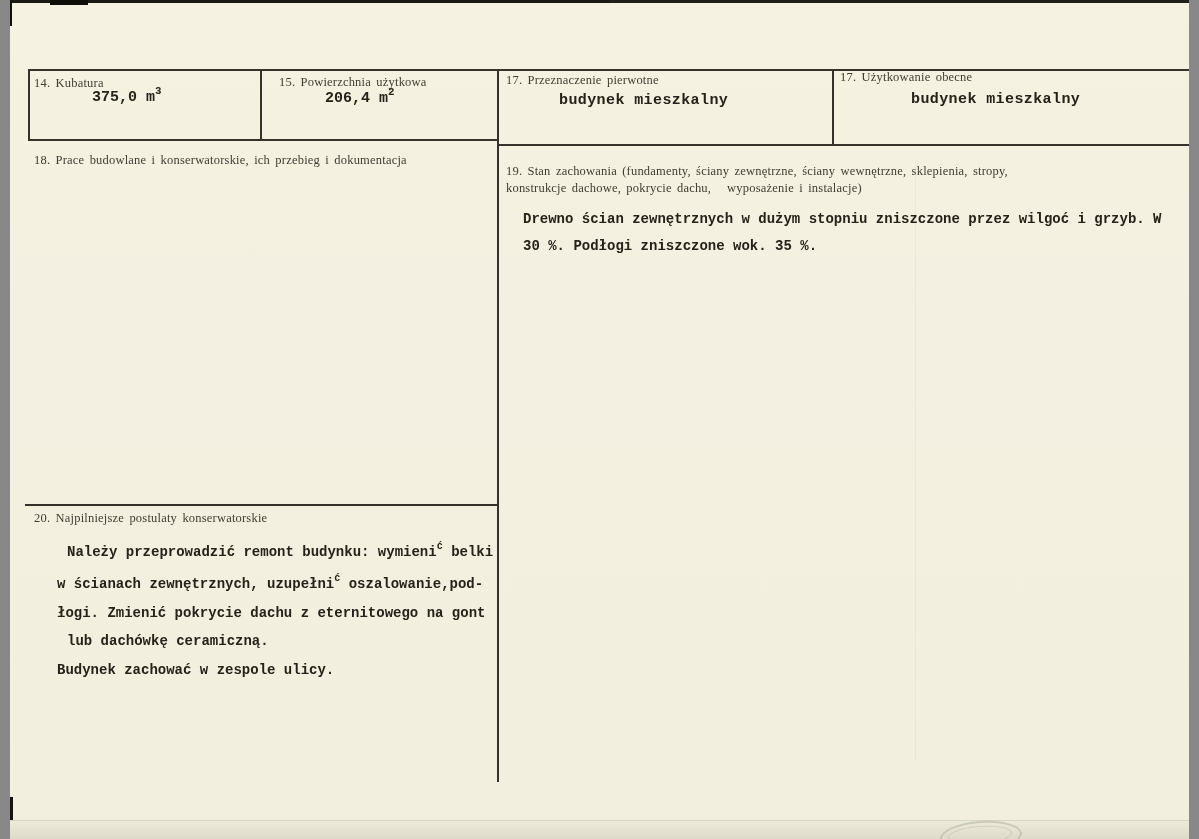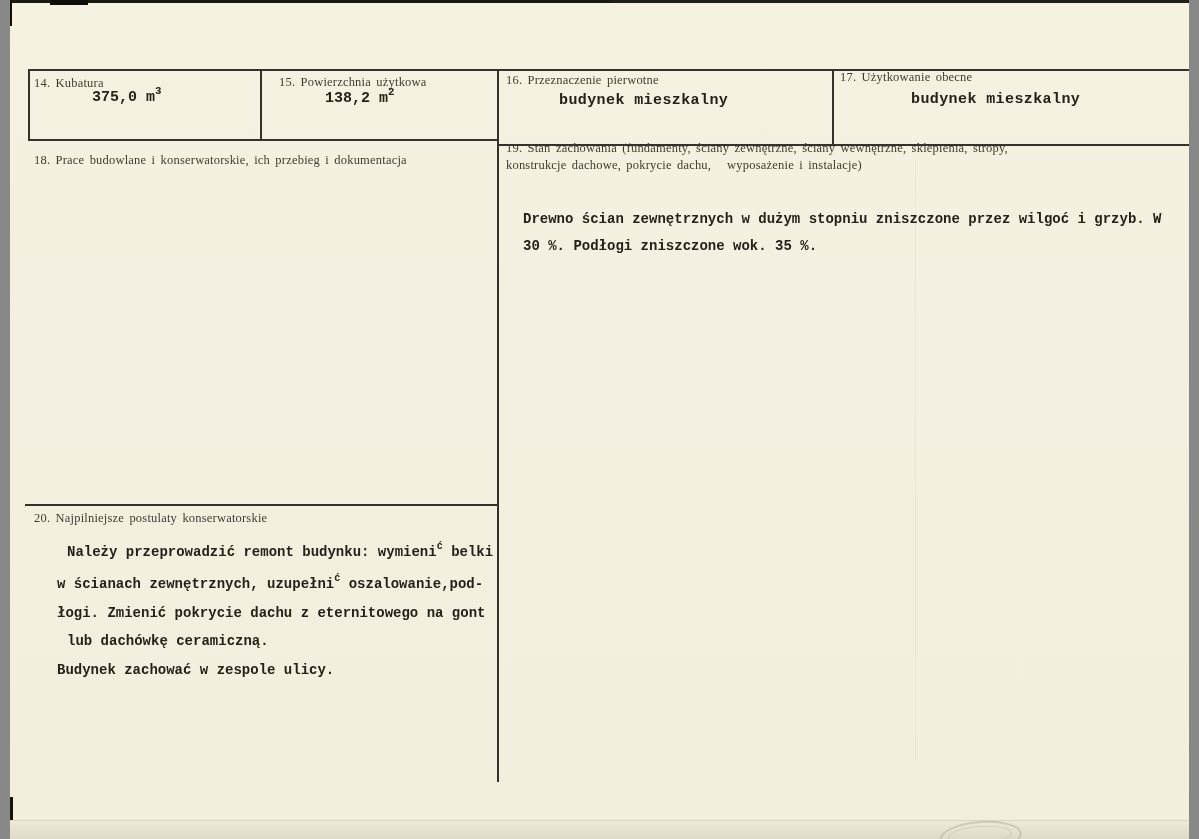--- a/index.html
+++ b/index.html
@@ -40,21 +40,21 @@
   
   .label{
     position:absolute;color:#3f3c32;font-size:12.5px;
     letter-spacing:0.2px;word-spacing:2px;white-space:pre;
   }
   .p-f14{left:24px;top:76px;}
   .p-f15{left:269px;top:75px;}
   .p-f16{left:496px;top:73px;}
   .p-f17{left:830px;top:70px;}
   .p-f18{left:24px;top:153px;}
-  .p-f19{left:496px;top:140px;line-height:17px;}
+  .p-f19{left:496px;top:163px;line-height:17px;}
   .p-f20{left:24px;top:511px;}
 
   
   .typed{
     position:absolute;
     font-family:"Liberation Mono","DejaVu Sans Mono",monospace;
     font-weight:700;color:#262219;white-space:pre;
   }
   .t-f14{left:82px;top:86px;font-size:15px;}
   .t-f15{left:315px;top:87px;font-size:15px;}
@@ -87,23 +87,23 @@
   <div class="rule r-sep20"></div>
   <div class="rule v-left"></div>
   <div class="rule v-14-15"></div>
   <div class="rule v-center"></div>
   <div class="rule v-16-17"></div>
 
   <div class="label p-f14">14. Kubatura</div>
   <div class="typed t-f14"><span>375,0 m</span><span class="sup">3</span></div>
 
   <div class="label p-f15">15. Powierzchnia użytkowa</div>
-  <div class="typed t-f15"><span>138,2 m</span><span class="sup">2</span></div>
+  <div class="typed t-f15"><span>206,4 m</span><span class="sup">2</span></div>
 
-  <div class="label p-f16">16. Przeznaczenie pierwotne</div>
+  <div class="label p-f16">17. Przeznaczenie pierwotne</div>
   <div class="typed t-f16">budynek mieszkalny</div>
 
   <div class="label p-f17">17. Użytkowanie obecne</div>
   <div class="typed t-f17">budynek mieszkalny</div>
 
   <div class="label p-f18">18. Prace budowlane i konserwatorskie, ich przebieg i dokumentacja</div>
 
   <div class="label p-f19"><div class="line"><span>19. Stan zachowania (fundamenty, ściany zewnętrzne, ściany wewnętrzne, sklepienia, stropy,</span></div><div class="line"><span>konstrukcje dachowe, pokrycie dachu,   wyposażenie i instalacje)</span></div></div>
   <div class="typed t-f19"><div class="line"><span>Drewno ścian zewnętrznych w dużym stopniu zniszczone przez wilgoć i grzyb. W</span></div><div class="line"><span>30 %. Podłogi zniszczone wok. 35 %.</span></div></div>
 

